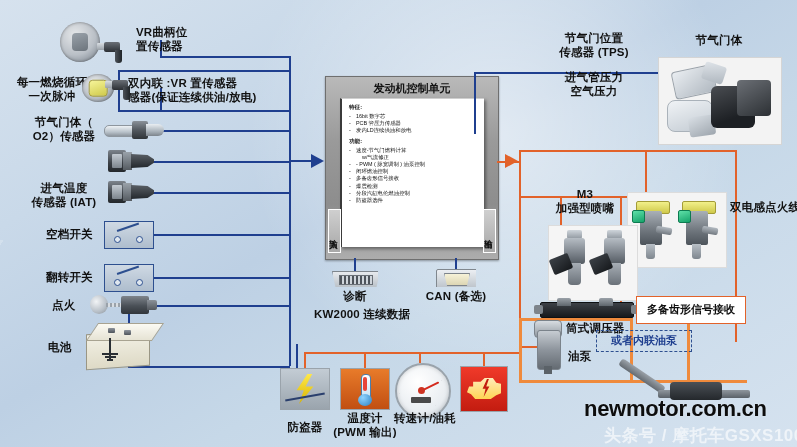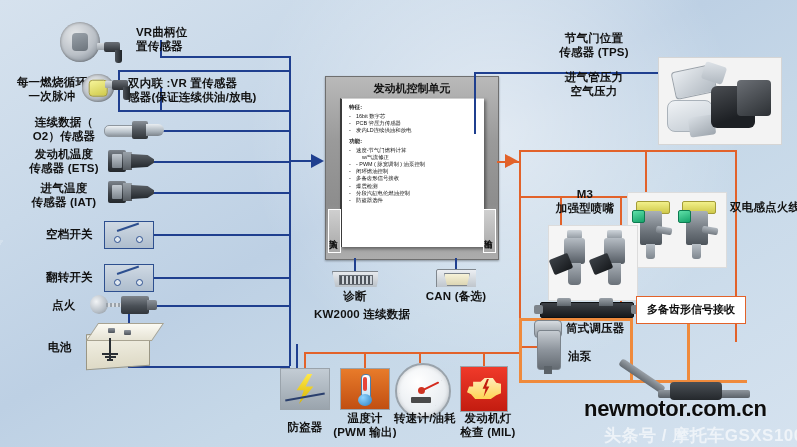--- a/index.html
+++ b/index.html
@@ -301,24 +301,22 @@
   <div class="w wh" style="left:128px;top:366px;width:162px;"></div>
   <div class="w wv" style="left:128px;top:305px;height:61px;"></div>
   <div class="w wh" style="left:100px;top:352px;width:28px;"></div>
 
   <div class="lbl" style="left:136px;top:26px;">VR曲柄位
 置传感器</div>
   <div class="lbl c" style="left:0px;top:76px;width:104px;">每一燃烧循环
 一次脉冲</div>
   <div class="lbl" style="left:128px;top:77px;">双内联 :VR 置传感器
 感器(保证连续供油/放电)</div>
-  <div class="lbl c" style="left:22px;top:116px;width:84px;">连续数据（
+  <div class="lbl c" style="left:22px;top:116px;width:84px;">节气门体（
 O2）传感器</div>
-  <div class="lbl c" style="left:20px;top:148px;width:88px;">发动机温度
-传感器 (ETS)</div>
   <div class="lbl c" style="left:22px;top:182px;width:84px;">进气温度
 传感器 (IAT)</div>
   <div class="lbl" style="left:46px;top:228px;">空档开关</div>
   <div class="lbl" style="left:46px;top:271px;">翻转开关</div>
   <div class="lbl" style="left:52px;top:299px;">点火</div>
   <div class="lbl" style="left:48px;top:341px;">电池</div>
 
   <div class="disc" style="left:60px;top:22px;width:40px;height:40px;">
     <div class="teeth"></div>
     <div class="hub"></div>
@@ -432,20 +430,21 @@
   </div>
   <div class="lbl c" style="left:424px;top:290px;width:64px;">CAN (备选)</div>
 
   <div class="lbl" style="left:314px;top:308px;">KW2000 连续数据</div>
 
   <div class="w wh" style="left:0px;top:-100px;width:0;"></div>
   <div class="w wh" style="left:474px;top:72px;width:186px;"></div>
   <div class="w wv" style="left:474px;top:72px;height:62px;"></div>
   <div class="lbl c" style="left:544px;top:32px;width:100px;">节气门位置
 传感器 (TPS)</div>
+  <div class="lbl c" style="left:662px;top:34px;width:114px;">节气门体</div>
   <div class="lbl c" style="left:544px;top:71px;width:100px;">进气管压力
 空气压力</div>
   <div class="lbl c" style="left:650px;top:120px;width:134px;">怠速步进电机</div>
 
   <div class="tbody">
     <div class="t1"></div>
     <div class="t3"></div>
     <div class="t2"></div>
     <div class="t4"></div>
     <div class="m1"></div>
@@ -520,20 +519,23 @@
   <div class="pump">
     <div class="p"></div>
     <div class="n"></div>
   </div>
   <div class="lbl" style="left:566px;top:322px;">筒式调压器</div>
   <div class="lbl" style="left:568px;top:350px;">油泵</div>
 
   <div id="pumpbox">
     <span>多备齿形信号接收</span>
   </div>
+  <div id="inlinebox">
+    <span>或者内联油泵</span>
+  </div>
 
   <div class="o oh" style="left:304px;top:352px;width:215px;"></div>
   <div class="o ov" style="left:304px;top:352px;height:16px;"></div>
   <div class="o ov" style="left:364px;top:352px;height:16px;"></div>
   <div class="o ov" style="left:419px;top:352px;height:11px;"></div>
   <div class="o ov" style="left:483px;top:352px;height:14px;"></div>
   <div class="w wv" style="left:296px;top:344px;height:24px;"></div>
   <div class="w wh" style="left:296px;top:344px;width:0px;"></div>
 
   <div class="tile" id="immo">
@@ -554,22 +556,20 @@
   </div>
   <div class="tile" id="mil">
     <div class="eng"></div>
     <div class="b2"></div>
   </div>
 
   <div class="lbl c" style="left:270px;top:421px;width:70px;">防盗器</div>
   <div class="lbl c" style="left:328px;top:412px;width:74px;">温度计
 (PWM 输出)</div>
   <div class="lbl c" style="left:382px;top:412px;width:86px;">转速计/油耗</div>
-  <div class="lbl c" style="left:450px;top:412px;width:76px;">发动机灯
-检查 (MIL)</div>
 
   <div id="pipe">
     <div class="tl"></div>
     <div class="bar"></div>
     <div class="can"></div>
   </div>
   <div id="wm">newmotor.com.cn</div>
   <div id="wm2">头条号 / 摩托车GSXS1000</div>
 </div>
 

